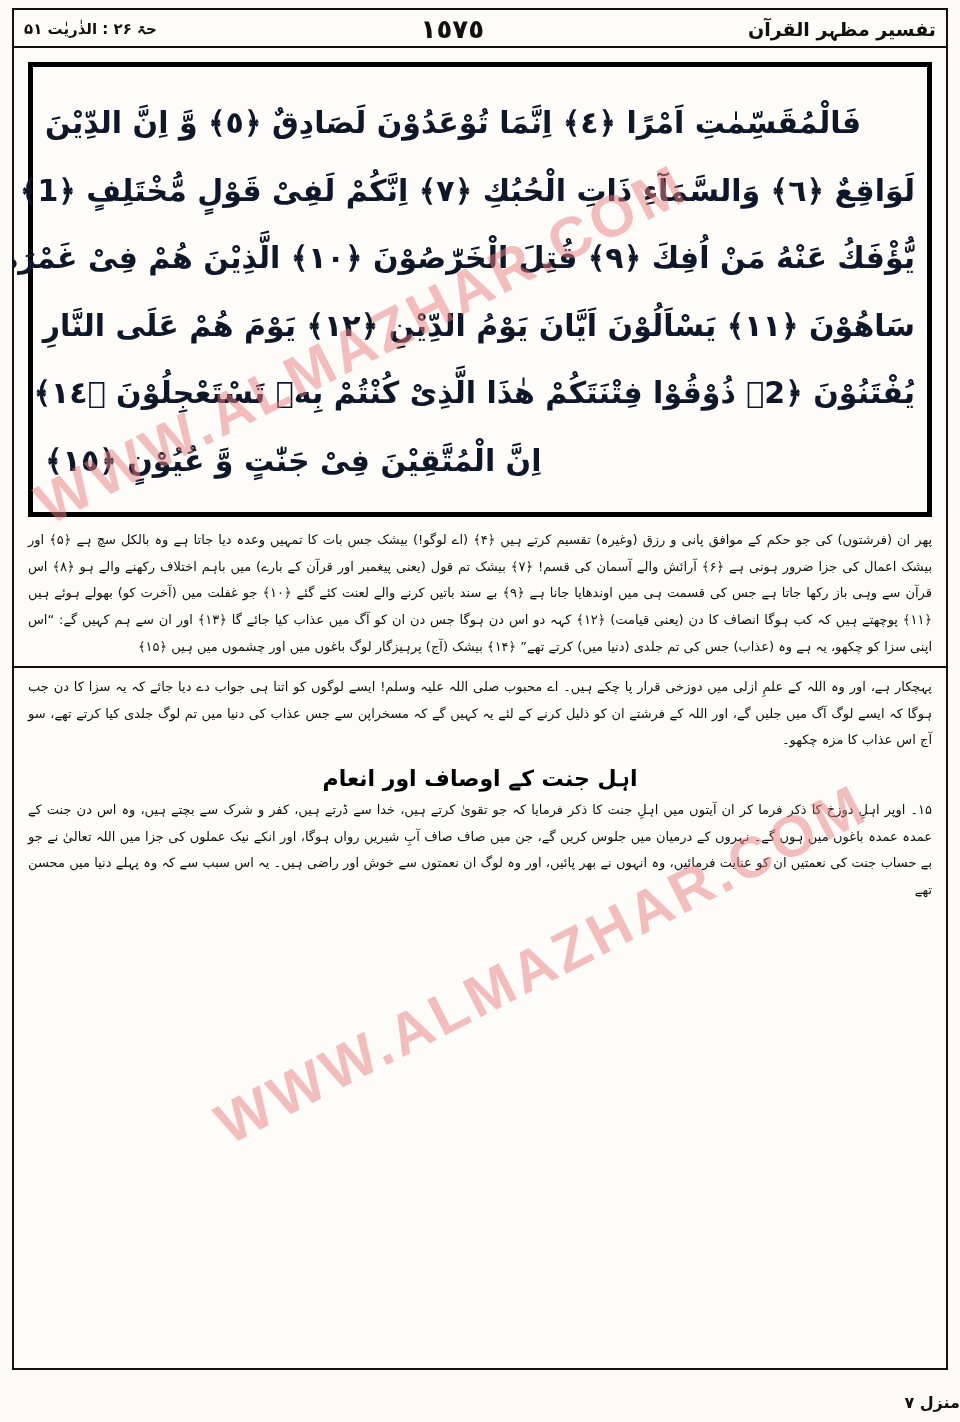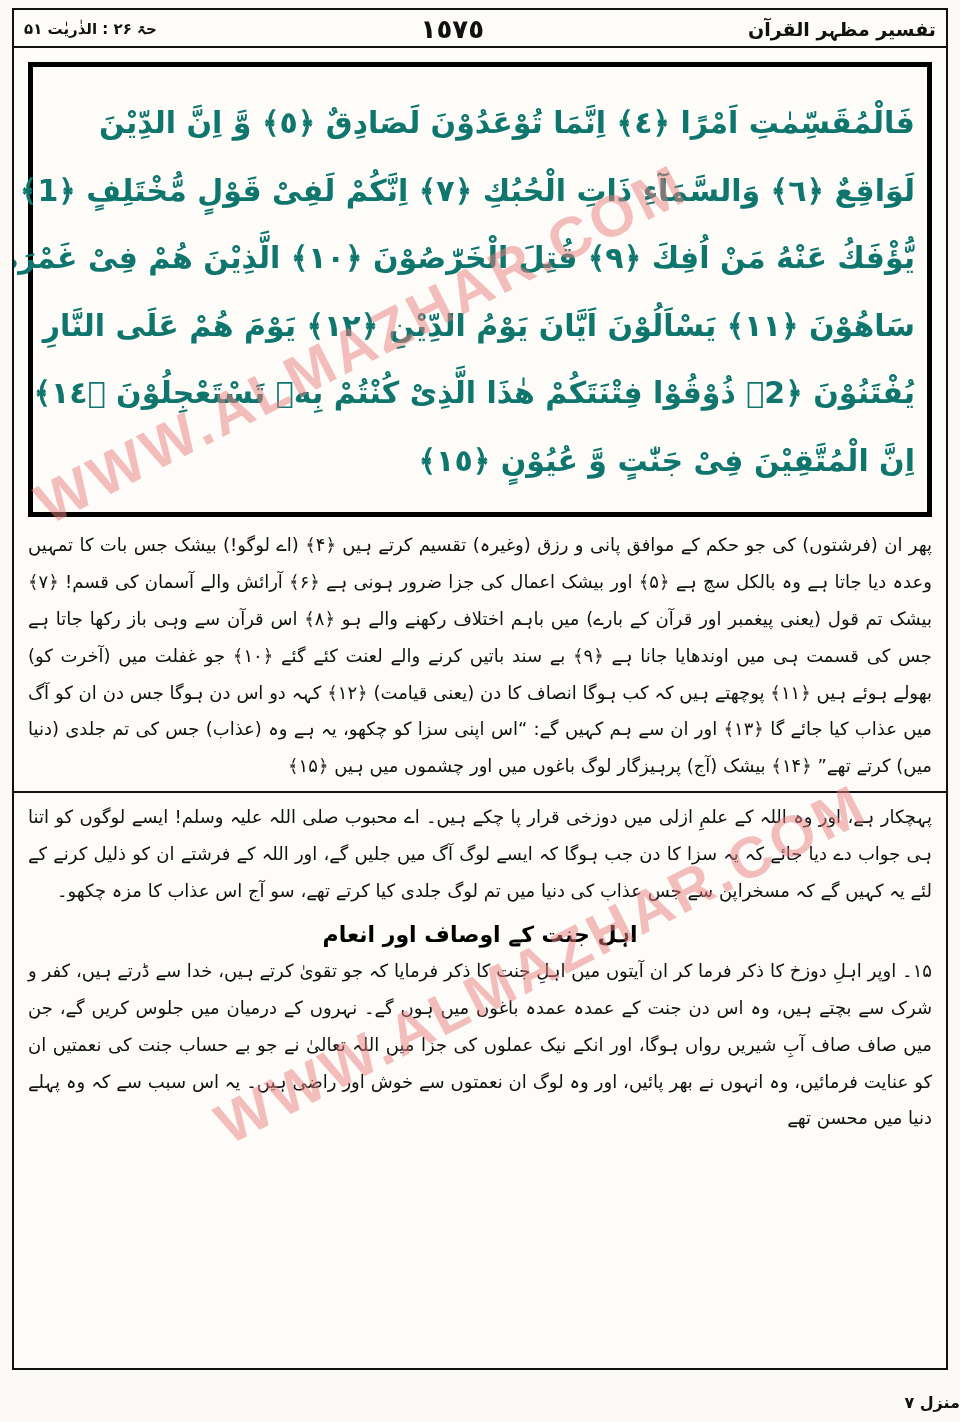--- a/index.html
+++ b/index.html
@@ -35,29 +35,29 @@
     border: 5px solid #000;
     padding: 22px 12px 18px 12px;
     direction: rtl;
     background: #fdfcf9;
   }
   .quran-line {
     font-family: "DejaVu Sans", sans-serif;
     font-weight: bold;
     font-size: 30px;
     line-height: 2.25;
-    text-align: right;
+    text-align: left;
     white-space: nowrap;
-    color: #0f766e;
+    color: #0f172a;
   }
   
   .urdu {
     direction: rtl;
     text-align: justify;
-    font-size: 18px;
+    font-size: 13px;
     line-height: 2.05;
     margin: 6px 14px;
     color: #111;
   }
   .rule {
     border-top: 2px solid #111;
     margin: 6px 0 4px 0;
   }
   .section-heading {
     direction: rtl;

